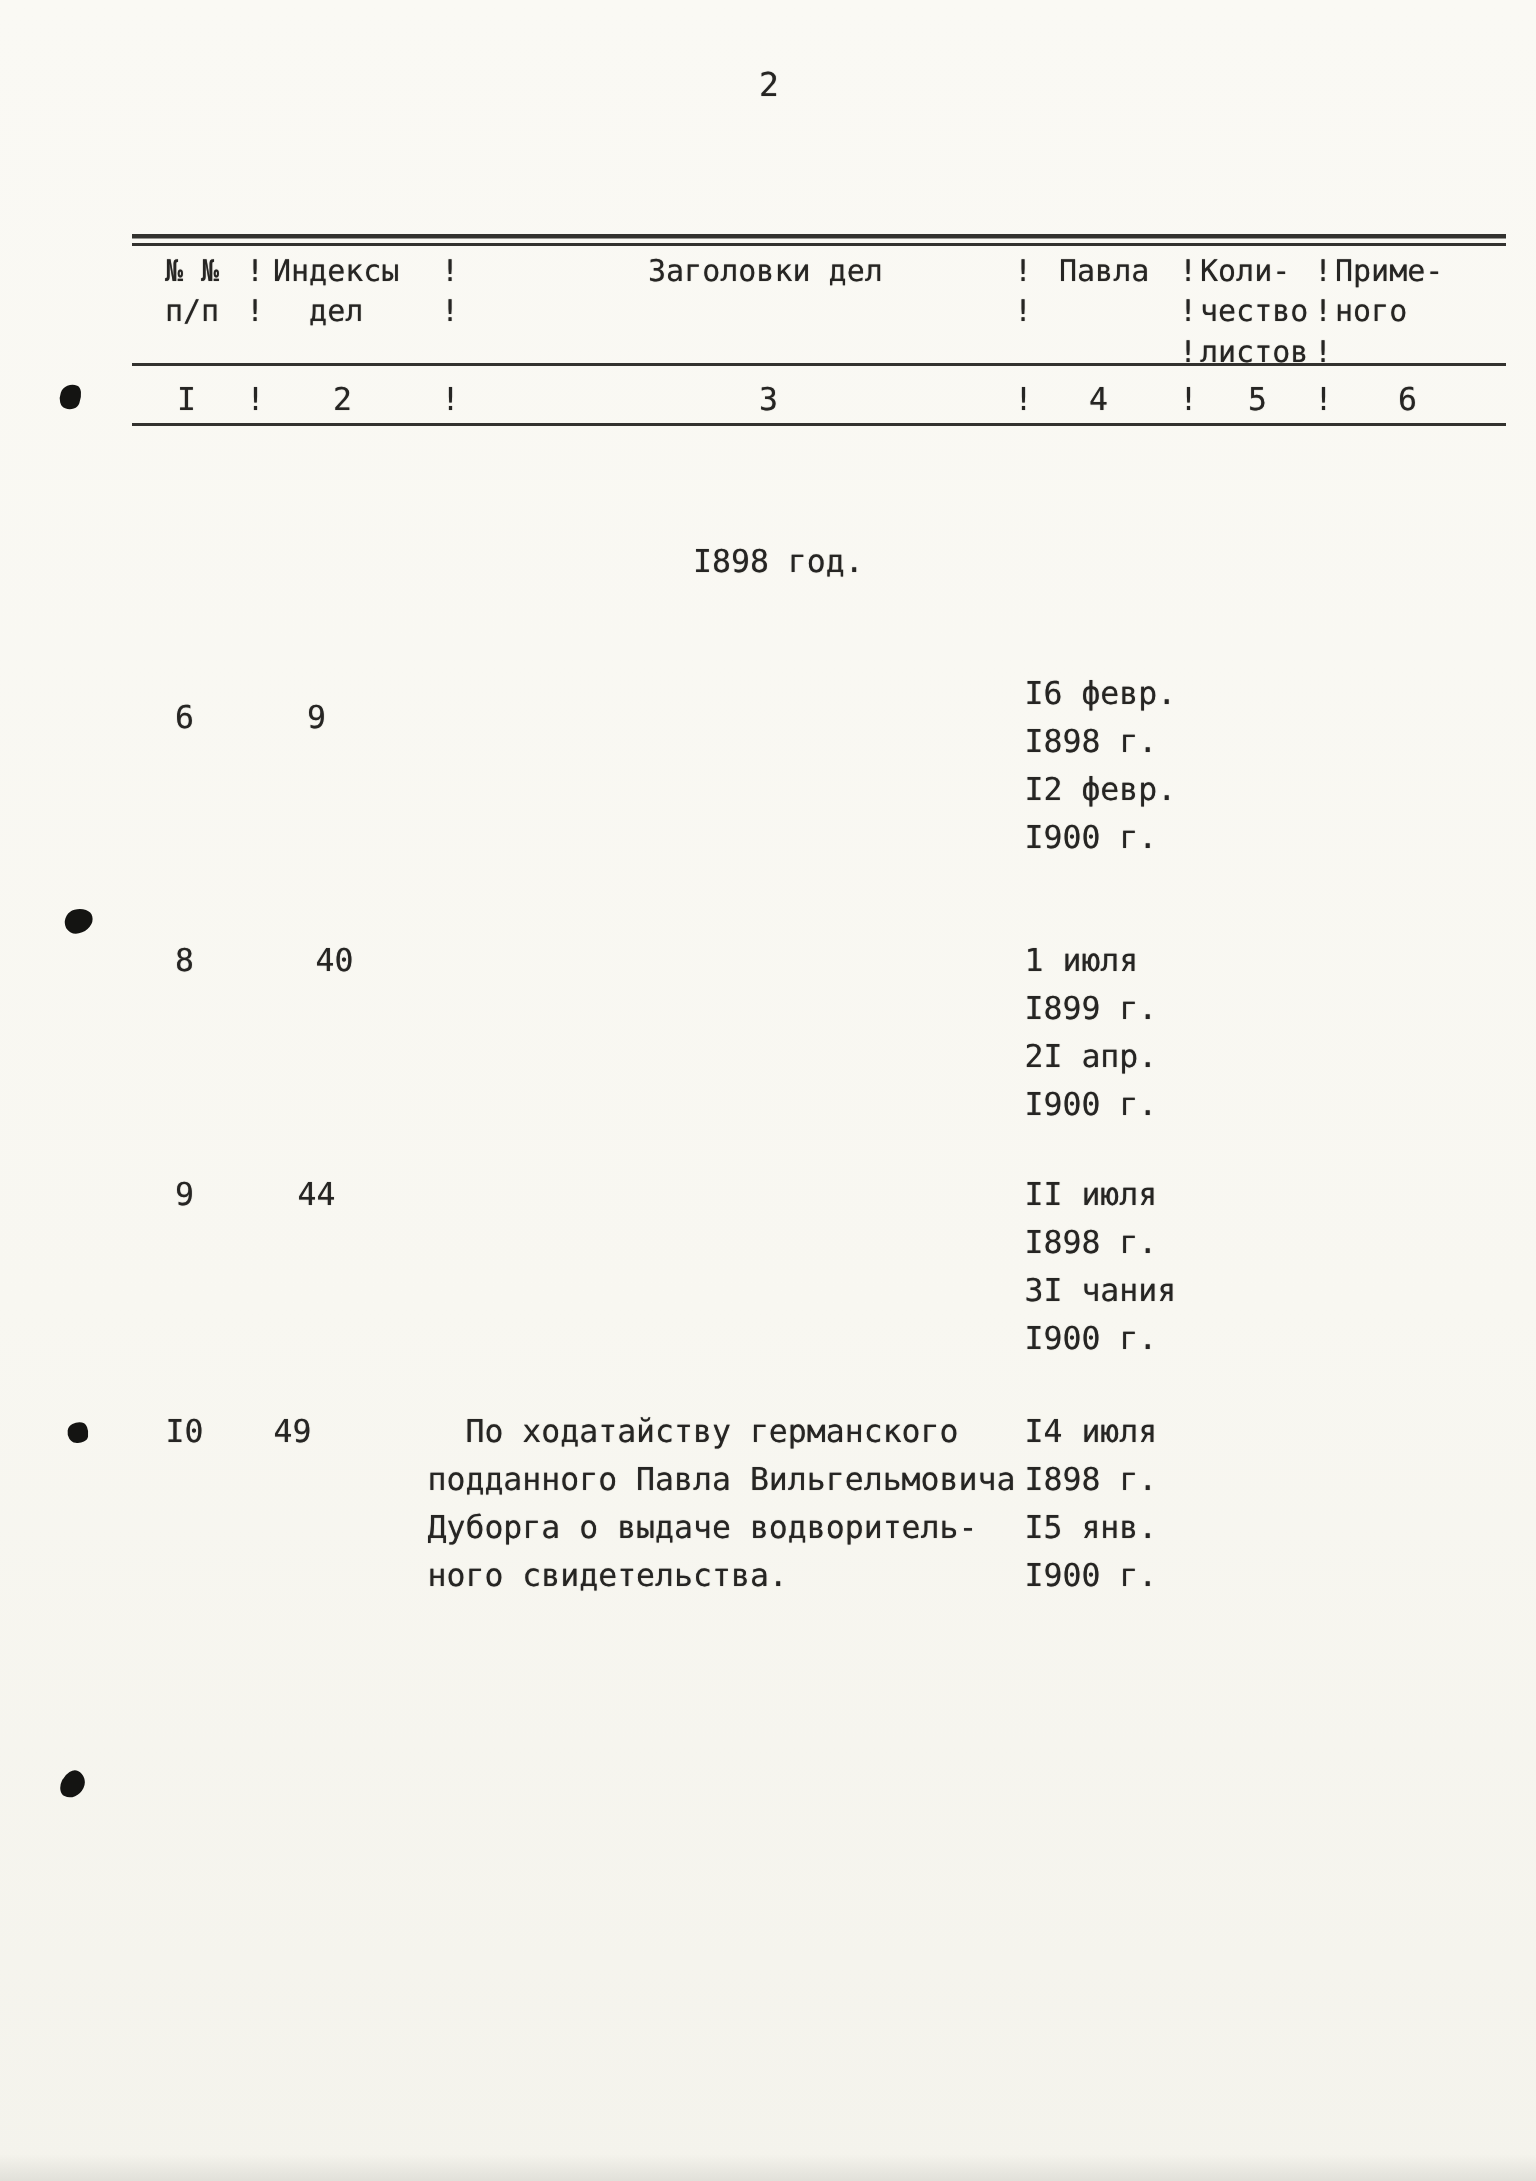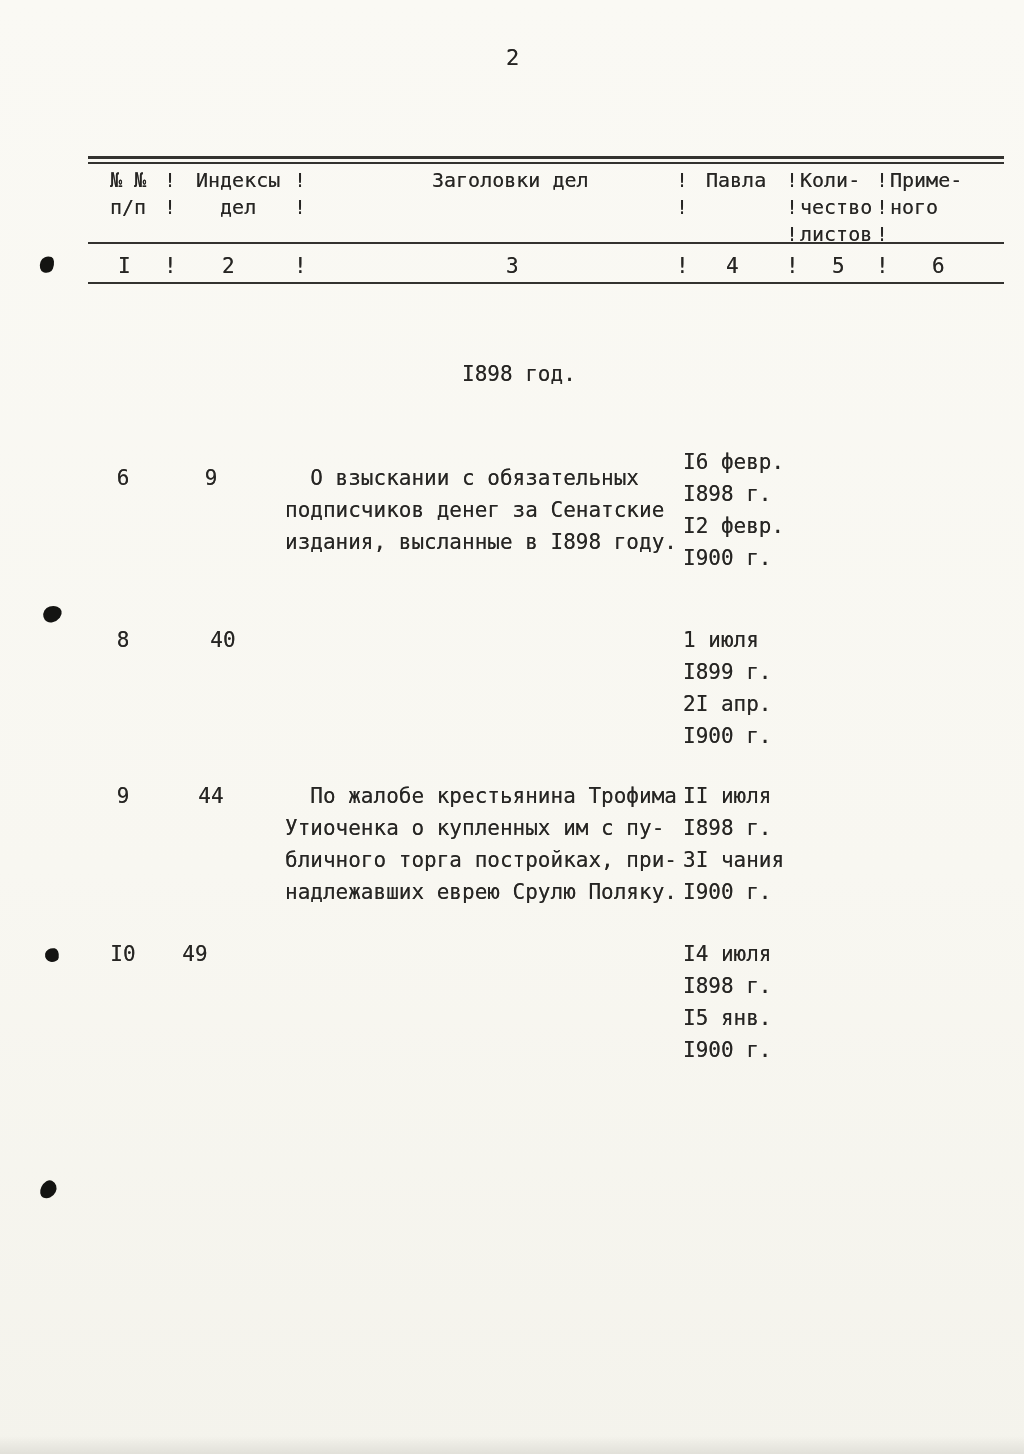--- a/index.html
+++ b/index.html
@@ -34,21 +34,21 @@
 
   <div class="t" style="top:42px;left:506px;font-size:22px">2</div>
 
   <div class="rule" style="top:156px;left:88px;width:916px;height:3px"></div>
   <div class="rule" style="top:162px;left:88px;width:916px;height:2px"></div>
 
   <div class="t hdr" style="top:167px;left:110px">№ №
 п/п</div>
   <div class="t hdr" style="top:167px;left:164px">!
 !</div>
-  <div class="t hdr" style="top:167px;left:196px">Индексы
+  <div class="t hdr" style="top:167px;left:182px">Индексы
   дел</div>
   <div class="t hdr" style="top:167px;left:294px">!
 !</div>
   <div class="t hdr" style="top:167px;left:432px">Заголовки дел</div>
   <div class="t hdr" style="top:167px;left:676px">!
 !</div>
   <div class="t hdr" style="top:167px;left:706px">Павла</div>
   <div class="t hdr" style="top:167px;left:786px">!
 !
 !</div>
@@ -74,48 +74,45 @@
   <div class="t" style="top:250px;left:832px">5</div>
   <div class="t" style="top:250px;left:876px">!</div>
   <div class="t" style="top:250px;left:932px">6</div>
 
   <div class="rule" style="top:282px;left:88px;width:916px;height:2px"></div>
 
   <div class="t" style="top:358px;left:462px">I898 год.</div>
 
   <div class="cellnum" style="top:462px;left:98px">6</div>
   <div class="cellnum" style="top:462px;left:186px">9</div>
-  <div class="t" style="top:462px;left:285px">  О взыскании с обязательных
-подписчиков денег за Сенатские
-издания, высланные в I898 году.</div>
   <div class="t" style="top:446px;left:683px">I6 февр.
 I898 г.
 I2 февр.
 I900 г.</div>
 
   <div class="cellnum" style="top:624px;left:98px">8</div>
   <div class="cellnum" style="top:624px;left:198px">40</div>
   <div class="t" style="top:624px;left:683px">1 июля
 I899 г.
 2I апр.
 I900 г.</div>
 
   <div class="cellnum" style="top:780px;left:98px">9</div>
   <div class="cellnum" style="top:780px;left:186px">44</div>
-  <div class="t" style="top:780px;left:285px">  По жалобе крестьянина Трофима
-Утиоченка о купленных им с пу-
-бличного торга постройках, при-
-надлежавших еврею Срулю Поляку.</div>
   <div class="t" style="top:780px;left:683px">II июля
 I898 г.
 3I чания
 I900 г.</div>
 
   <div class="cellnum" style="top:938px;left:98px">I0</div>
   <div class="cellnum" style="top:938px;left:170px">49</div>
+  <div class="t" style="top:938px;left:285px">  По ходатайству германского
+подданного Павла Вильгельмовича
+Дуборга о выдаче водворитель-
+ного свидетельства.</div>
   <div class="t" style="top:938px;left:683px">I4 июля
 I898 г.
 I5 янв.
 I900 г.</div>
 
   <div class="blot b1" style="top:256px;left:40px;width:14px;height:17px;transform:rotate(20deg)"></div>
   <div class="blot b2" style="top:606px;left:43px;width:19px;height:16px;transform:rotate(-14deg)"></div>
   <div class="blot b1" style="top:948px;left:45px;width:14px;height:14px;transform:rotate(8deg)"></div>
   <div class="blot b2" style="top:1180px;left:41px;width:15px;height:19px;transform:rotate(26deg)"></div>
 

